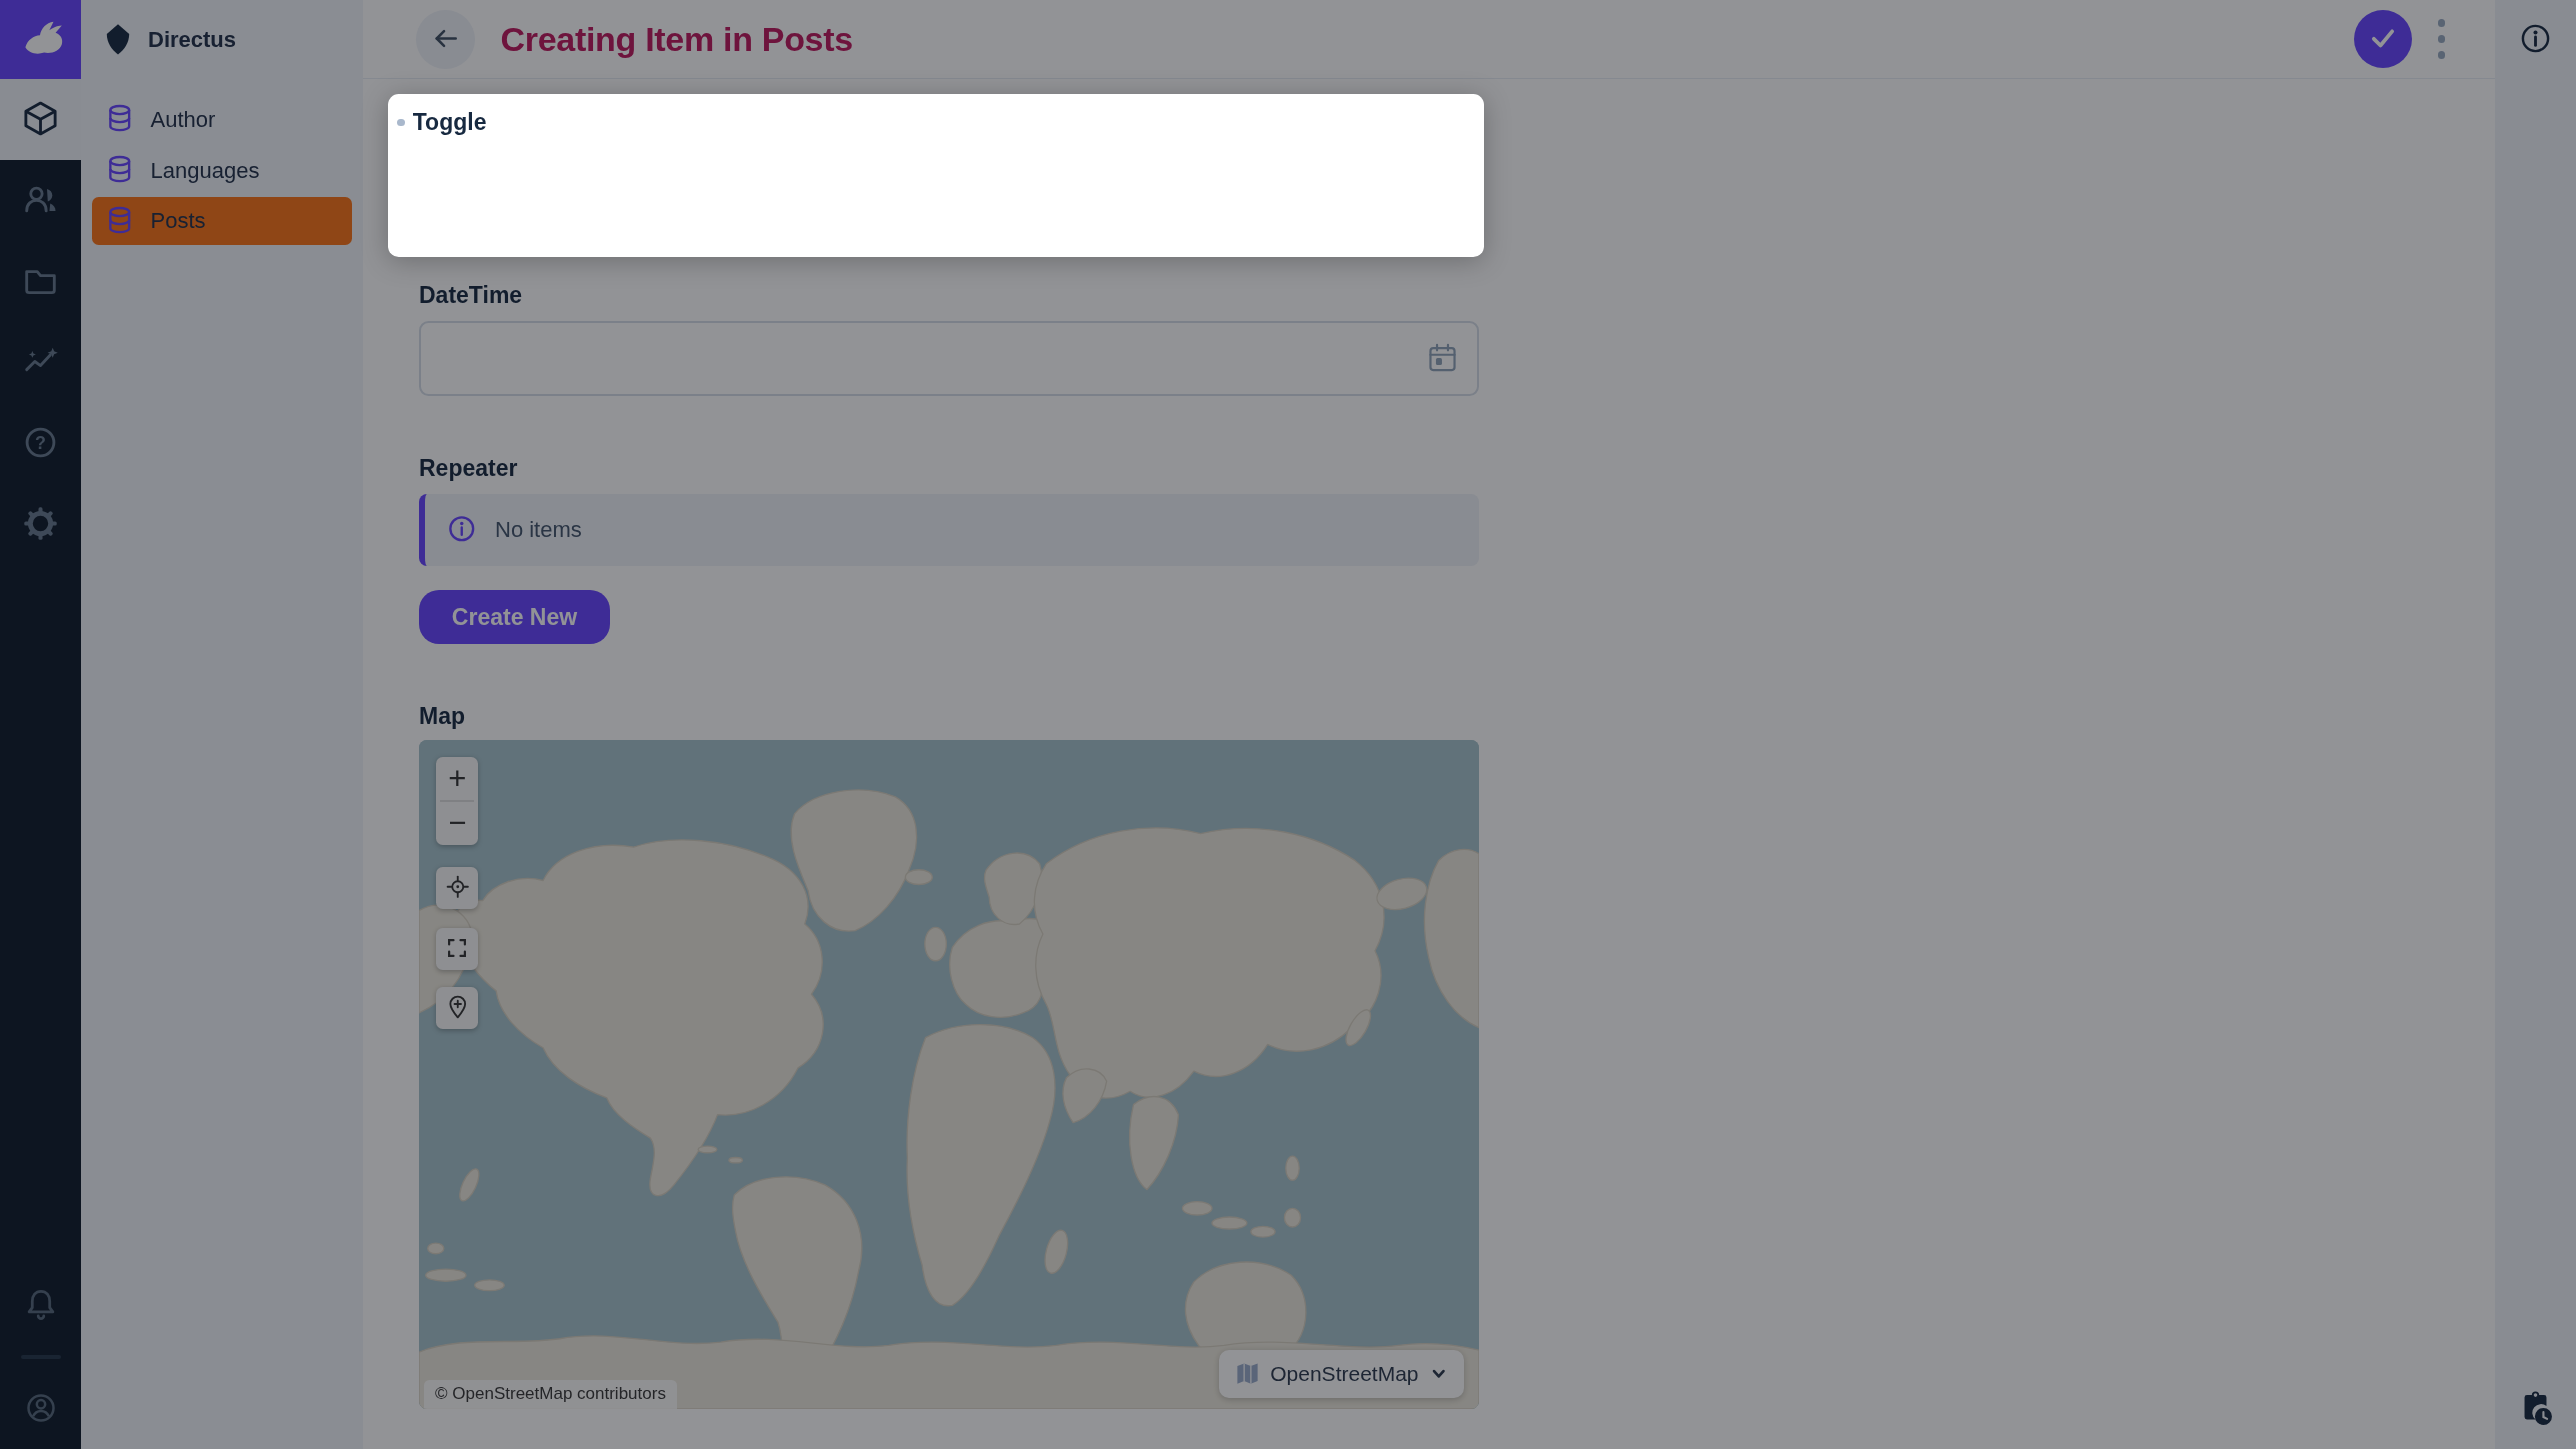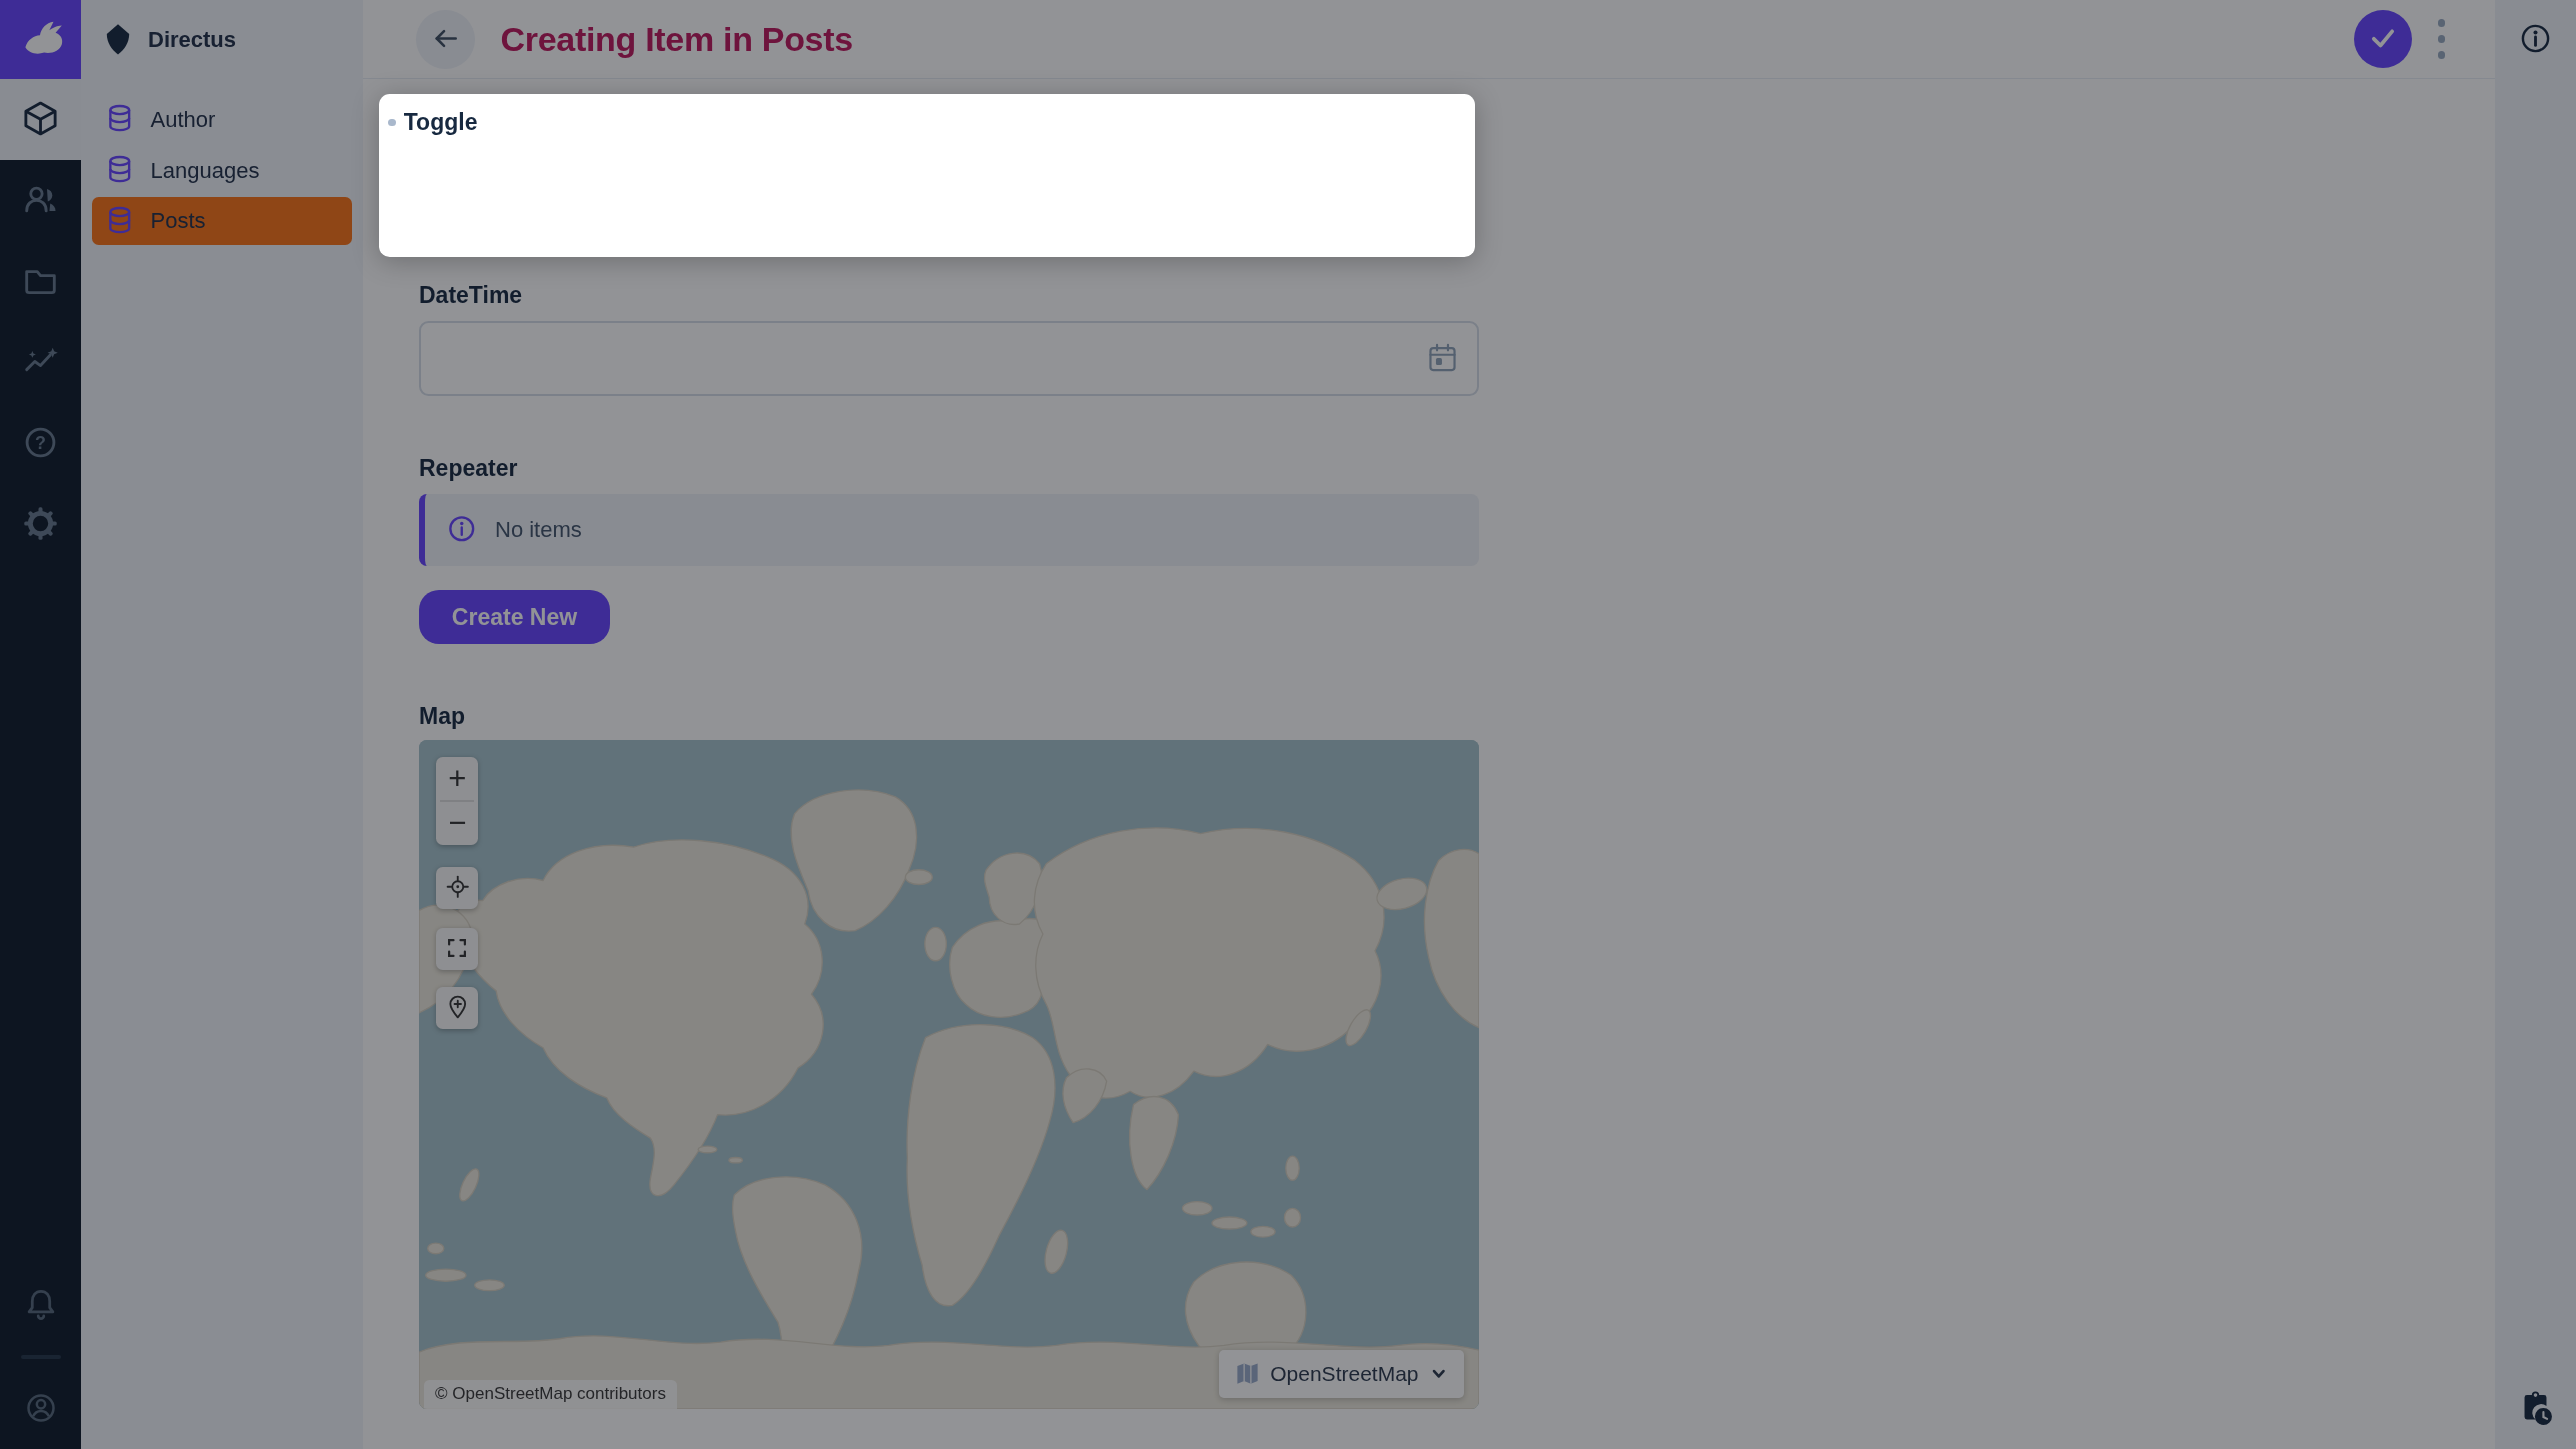--- a/index.html
+++ b/index.html
@@ -41,30 +41,30 @@
   .notice-text{font-size:22px;color:#43556c;}
   .btn-primary{position:absolute;background:#6644ff;color:#fff;font-size:23px;font-weight:600;border-radius:20px;display:flex;align-items:center;justify-content:center;}
 
   
   .map-box{position:absolute;left:419px;top:740px;width:1060px;height:669px;border-radius:8px;overflow:hidden;background:#a6c3cc;}
   .map-ctrl{position:absolute;left:17.4px;width:42px;background:#f7f7f7;border-radius:6.7px;box-shadow:0 1.3px 5.4px rgba(0,0,0,0.25);display:flex;align-items:center;justify-content:center;}
   .zoom-group{position:absolute;left:17.4px;top:17.4px;width:42px;background:#f7f7f7;border-radius:6.7px;box-shadow:0 1.3px 5.4px rgba(0,0,0,0.25);}
   .zoom-btn{width:42px;height:43px;display:flex;align-items:center;justify-content:center;font-size:31px;color:#333;}
   .zoom-sep{height:1.3px;background:#ddd;margin:0 4px;}
   .attribution{position:absolute;left:5.4px;bottom:0;height:29.5px;background:rgba(255,255,255,0.82);border-radius:5.4px 5.4px 0 0;display:flex;align-items:center;padding:0 10.7px;font-size:17px;color:#383838;}
-  .basemap-btn{position:absolute;right:14.8px;bottom:10.7px;height:48px;background:#ffffff;border-radius:5px;box-shadow:0 1.3px 6.7px rgba(0,0,0,0.2);display:flex;align-items:center;gap:9.4px;padding:0 14.8px;}
+  .basemap-btn{position:absolute;right:14.8px;bottom:10.7px;height:48px;background:#ffffff;border-radius:10px;box-shadow:0 1.3px 6.7px rgba(0,0,0,0.2);display:flex;align-items:center;gap:9.4px;padding:0 14.8px;}
   .basemap-label{font-size:21px;font-weight:500;color:#2c3a4e;}
 
   
   .right-strip{position:absolute;right:0;top:0;width:81px;height:1449px;background:#eef2f8;z-index:1;}
   .strip-btn{position:absolute;left:0;width:81px;height:79px;display:flex;align-items:center;justify-content:center;}
 
   
   .overlay{position:absolute;inset:0;background:rgba(13,16,22,0.45);z-index:5;}
-  .spotlight-card{position:absolute;left:379px;top:94px;width:1096px;height:163px;background:#ffffff;border-radius:10.7px;z-index:6;box-shadow:0 4px 27px rgba(0,0,0,0.25);}
+  .spotlight-card{position:absolute;left:388px;top:94px;width:1096px;height:163px;background:#ffffff;border-radius:10.7px;z-index:6;box-shadow:0 4px 27px rgba(0,0,0,0.25);}
   .spot-label-row{position:absolute;left:9.4px;top:14.8px;display:flex;align-items:center;gap:8px;}
   .spot-dot{width:7.4px;height:7.4px;border-radius:50%;background:#a9b8cc;}
   .spot-label{font-size:23px;font-weight:600;color:#172940;}
   .toggle-input{position:absolute;left:20px;top:51px;width:1056px;height:78px;border:2px solid #d8dee8;border-radius:9.4px;box-sizing:border-box;display:flex;align-items:center;gap:19px;padding-left:20px;}
   .checkbox{width:24px;height:24px;border:3.4px solid #6644ff;border-radius:5.4px;box-sizing:border-box;display:flex;align-items:center;justify-content:center;}
   .checkbox-label{font-size:23px;font-weight:500;color:#6644ff;}
 </style>
 </head>
 <body>
 

